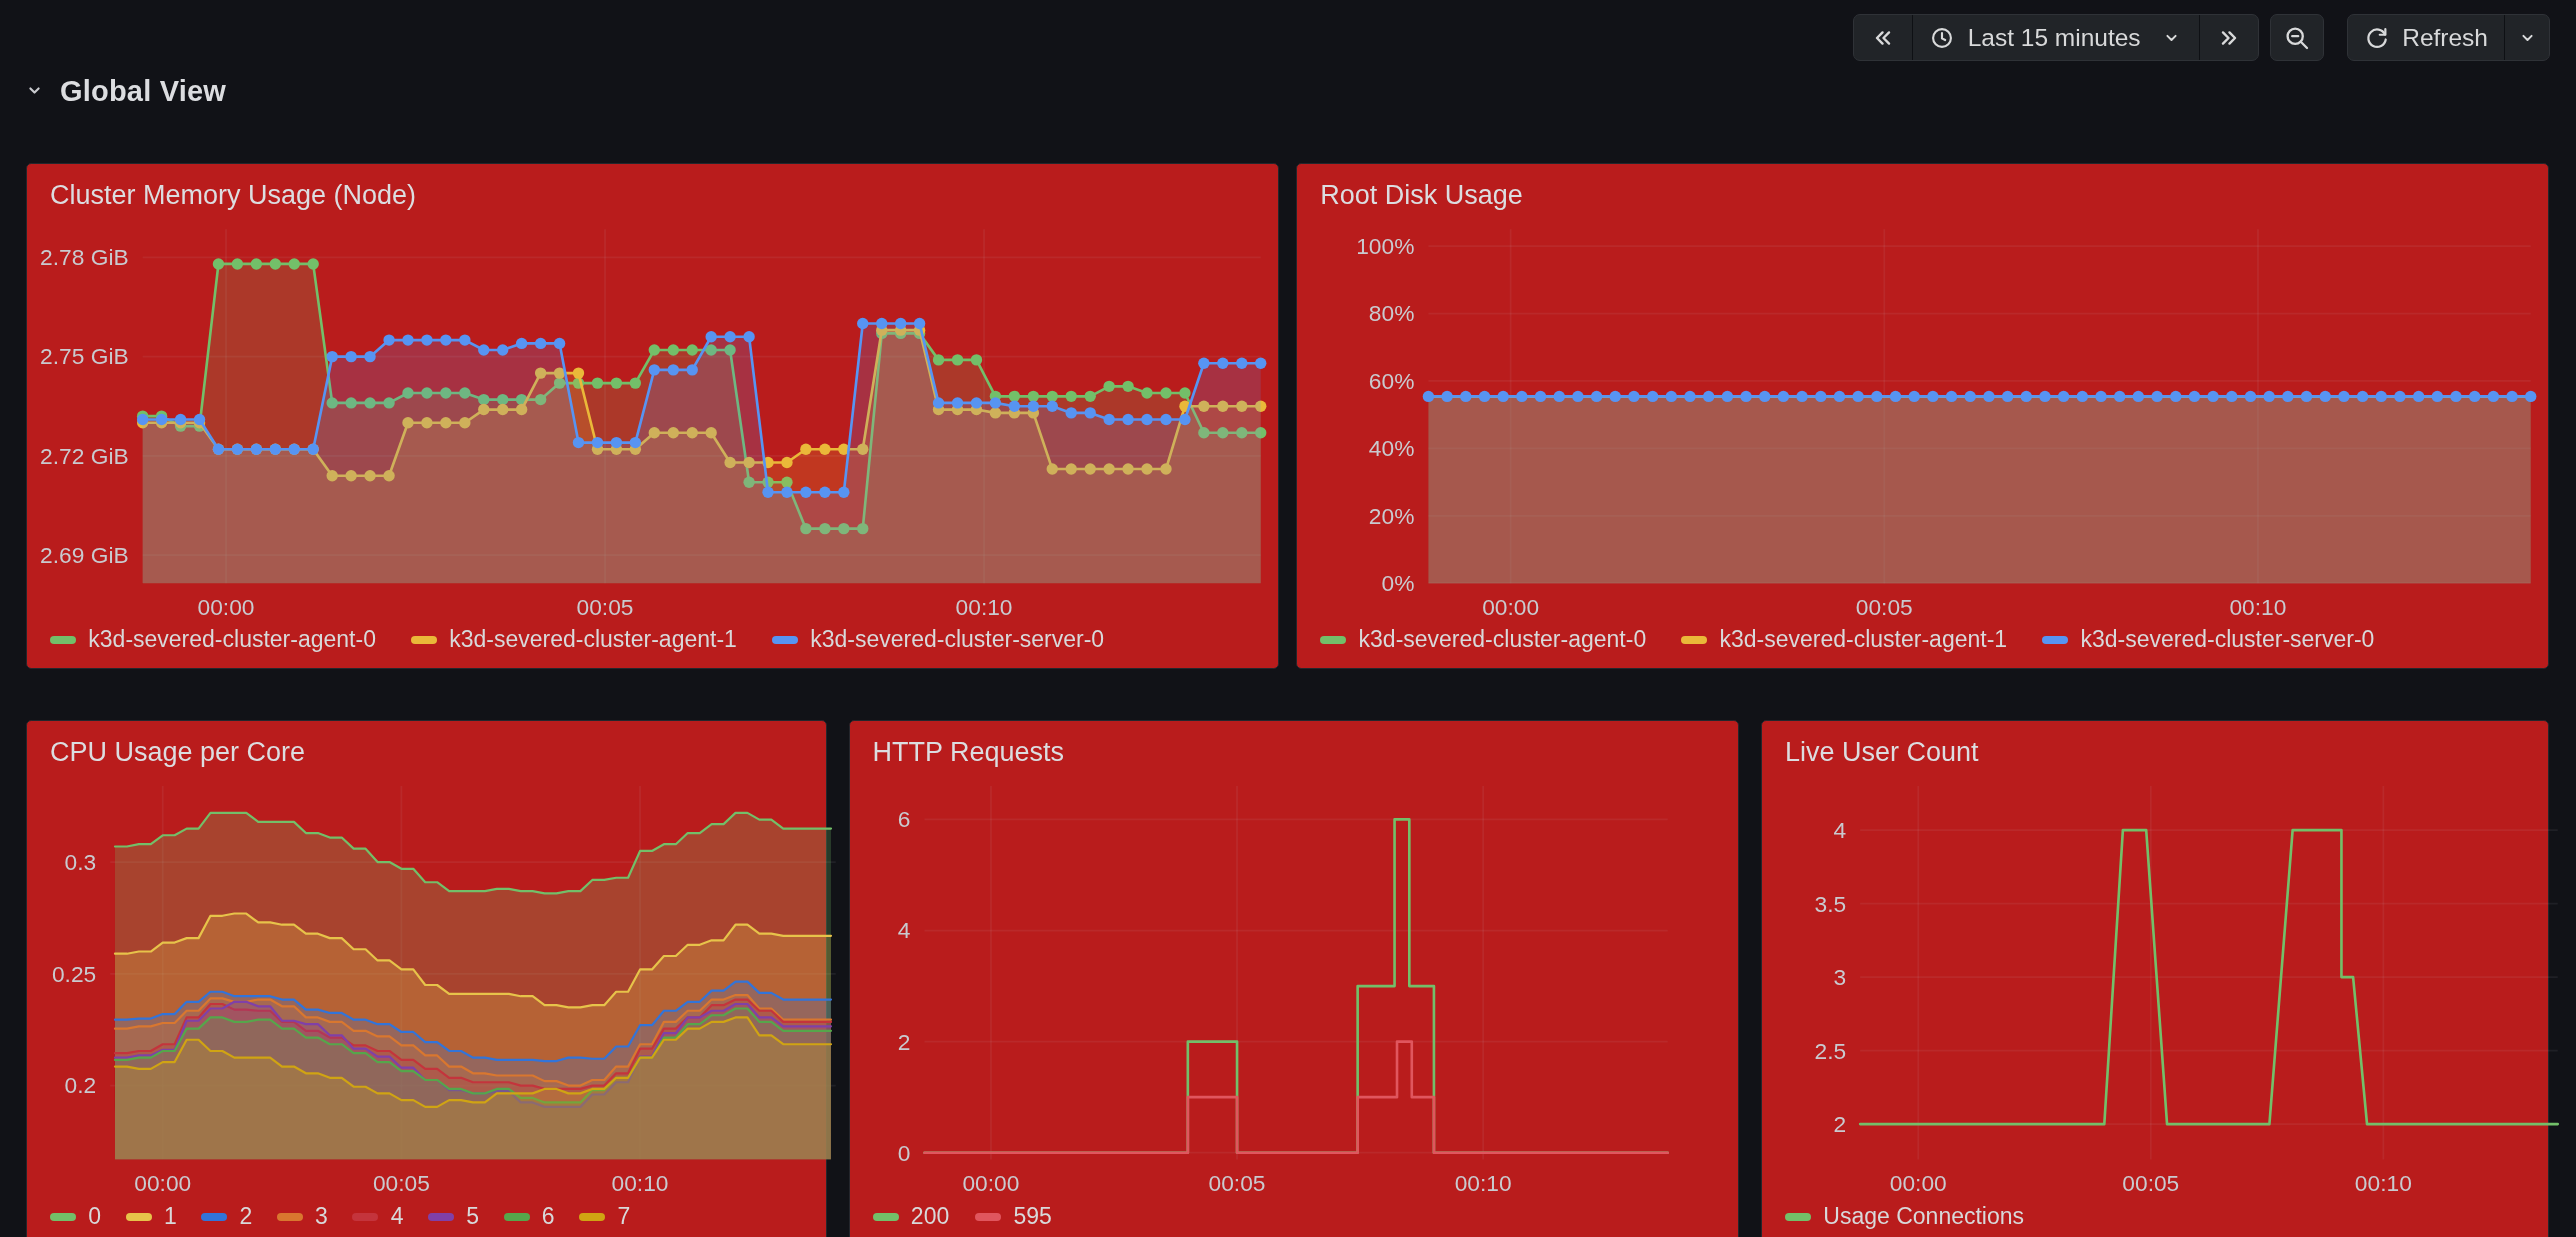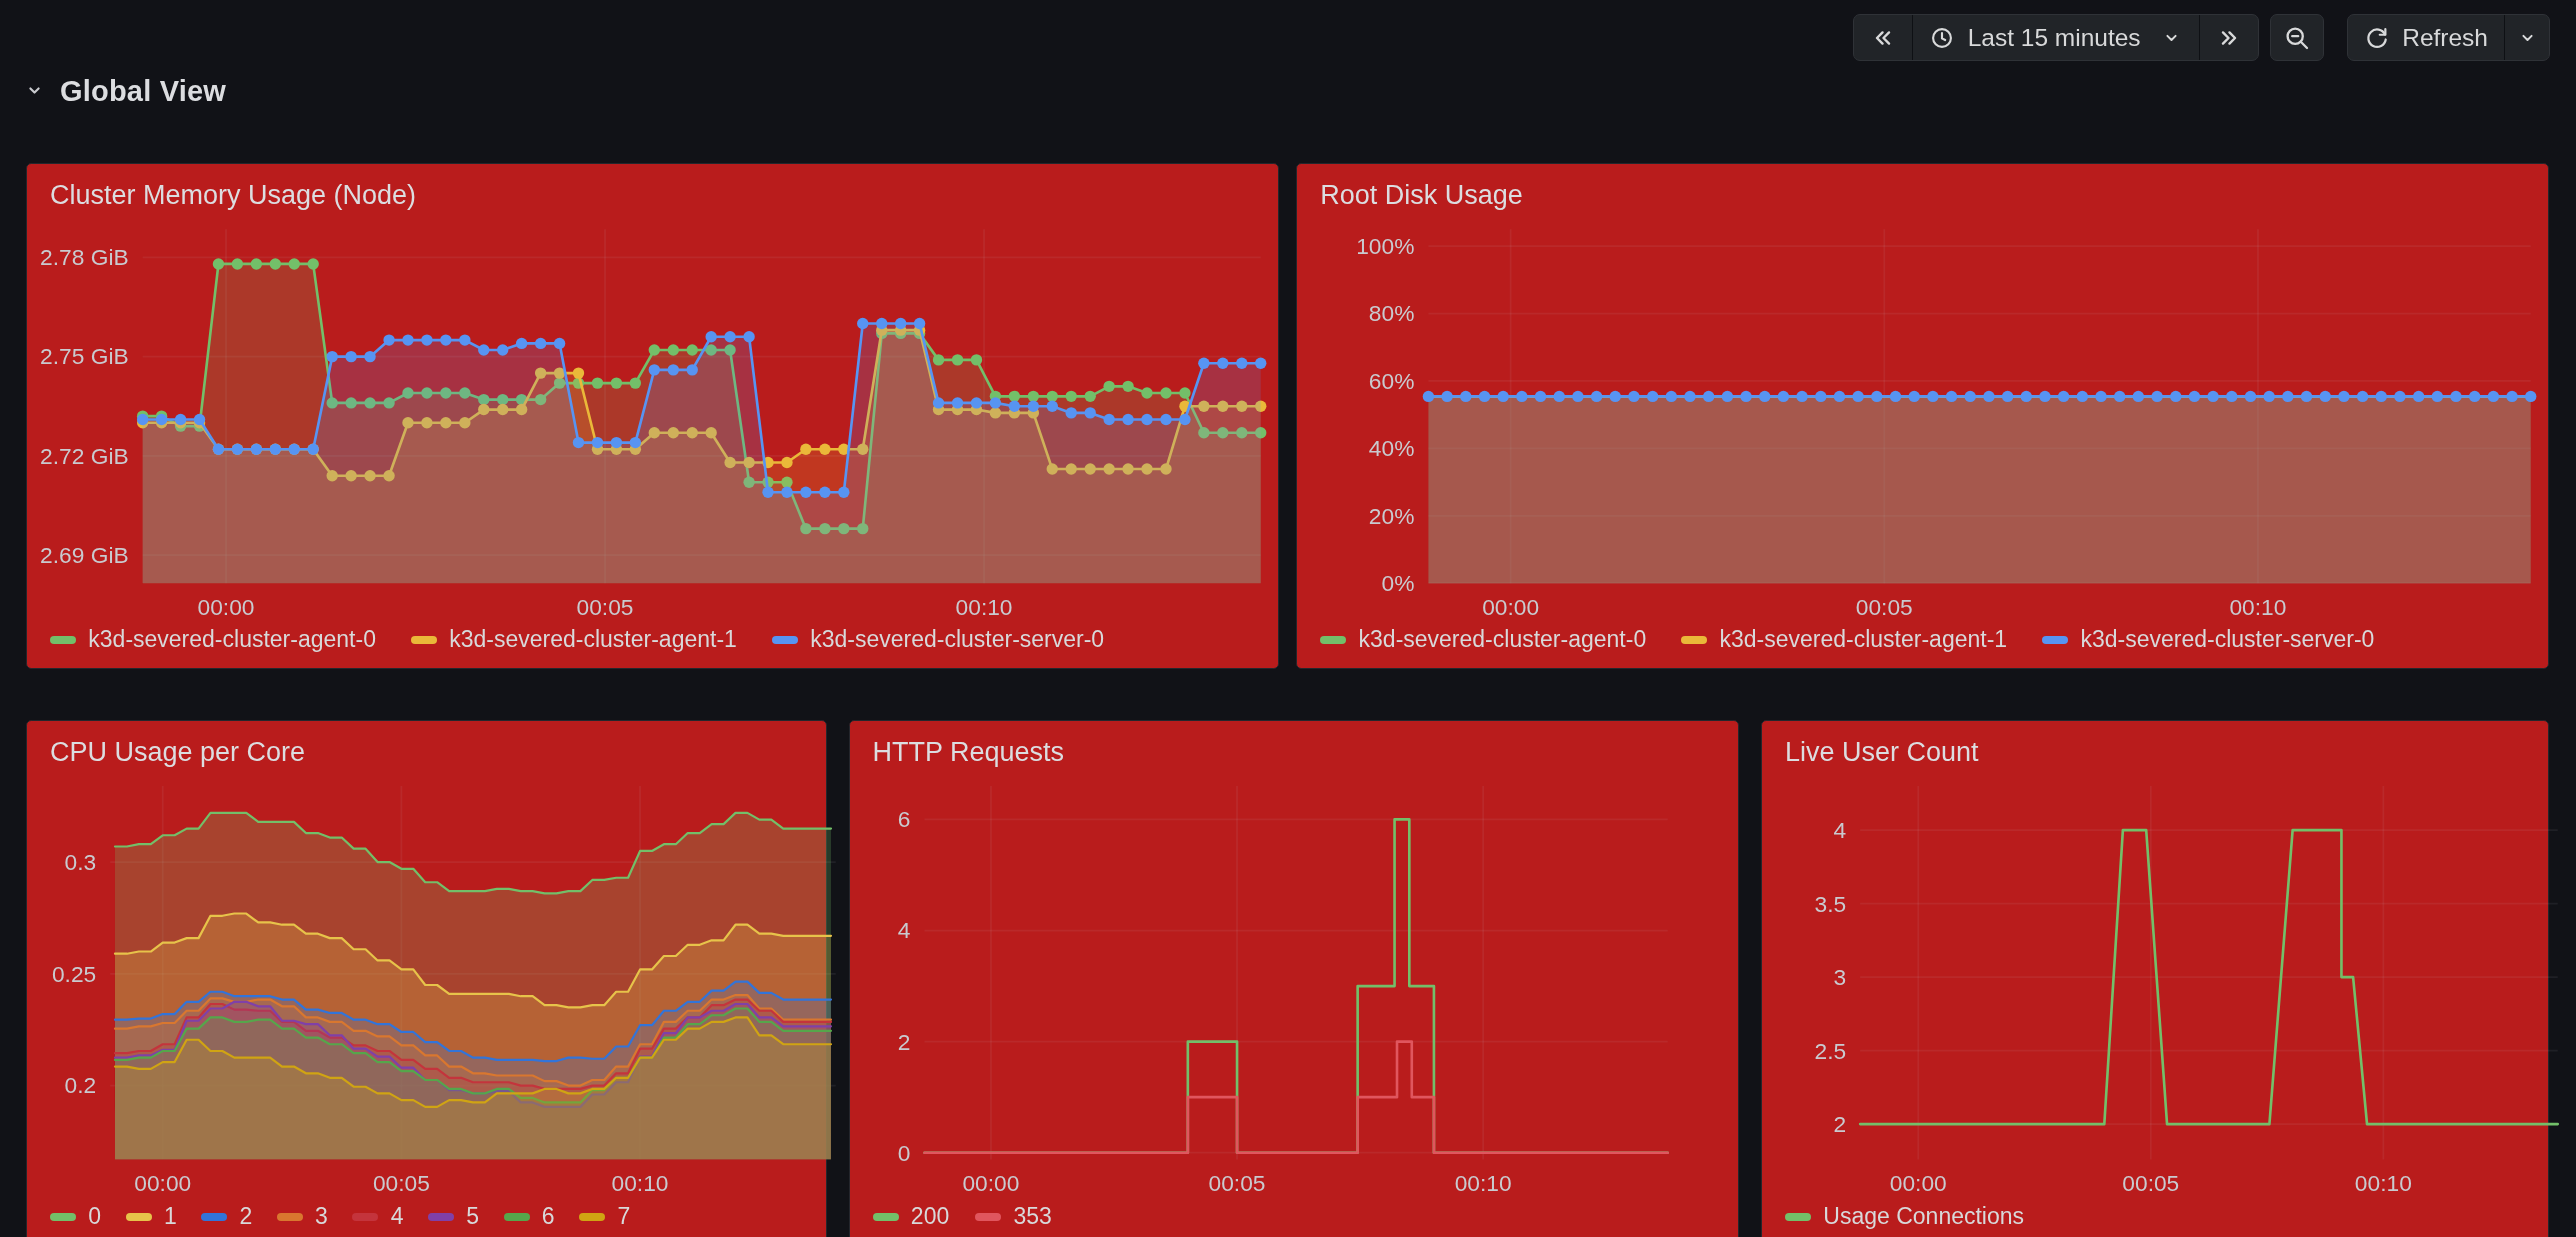--- a/index.html
+++ b/index.html
@@ -562,21 +562,21 @@
             <path d="M 85 434.3928571428571 L 385.4503311258278 434.3928571428571 L 385.4503311258278 370.99999999999994 L 441.6092715231788 370.99999999999994 L 441.6092715231788 434.3928571428571 L 579.1986754966888 434.3928571428571 L 579.1986754966888 370.99999999999994 L 624.1258278145696 370.99999999999994 L 624.1258278145696 307.6071428571429 L 640.9735099337748 307.6071428571429 L 640.9735099337748 370.99999999999994 L 666.2450331125827 370.99999999999994 L 666.2450331125827 434.3928571428571 L 933 434.3928571428571" fill="none" stroke="#e0565e" stroke-width="3" stroke-linejoin="round" stroke-linecap="round"></path>
           </svg>
         </div>
       <div class="legend" style="gap:26px">
           <span class="legend-item">
             <span class="legend-swatch" style="background: rgb(115, 191, 105);"></span>
             <span class="legend-label">200</span>
           </span>
           <span class="legend-item">
             <span class="legend-swatch" style="background: rgb(224, 86, 94);"></span>
-            <span class="legend-label">353</span>
+            <span class="legend-label">595</span>
           </span>
         </div>
     </div>
     <div class="panel" style="width:815px">
       <div class="panel-title">Live User Count</div>
       <div class="chart">
           <svg width="808" height="426" viewBox="0 0 922 486">
             <line x1="112" x2="908" y1="401.748031496063" y2="401.748031496063" stroke="rgba(204,204,220,0.08)" stroke-width="2"></line>
             <text x="96" y="410.748031496063" text-anchor="end" class="tick-text">2</text>
             <line x1="112" x2="908" y1="317.8897637795276" y2="317.8897637795276" stroke="rgba(204,204,220,0.08)" stroke-width="2"></line>

